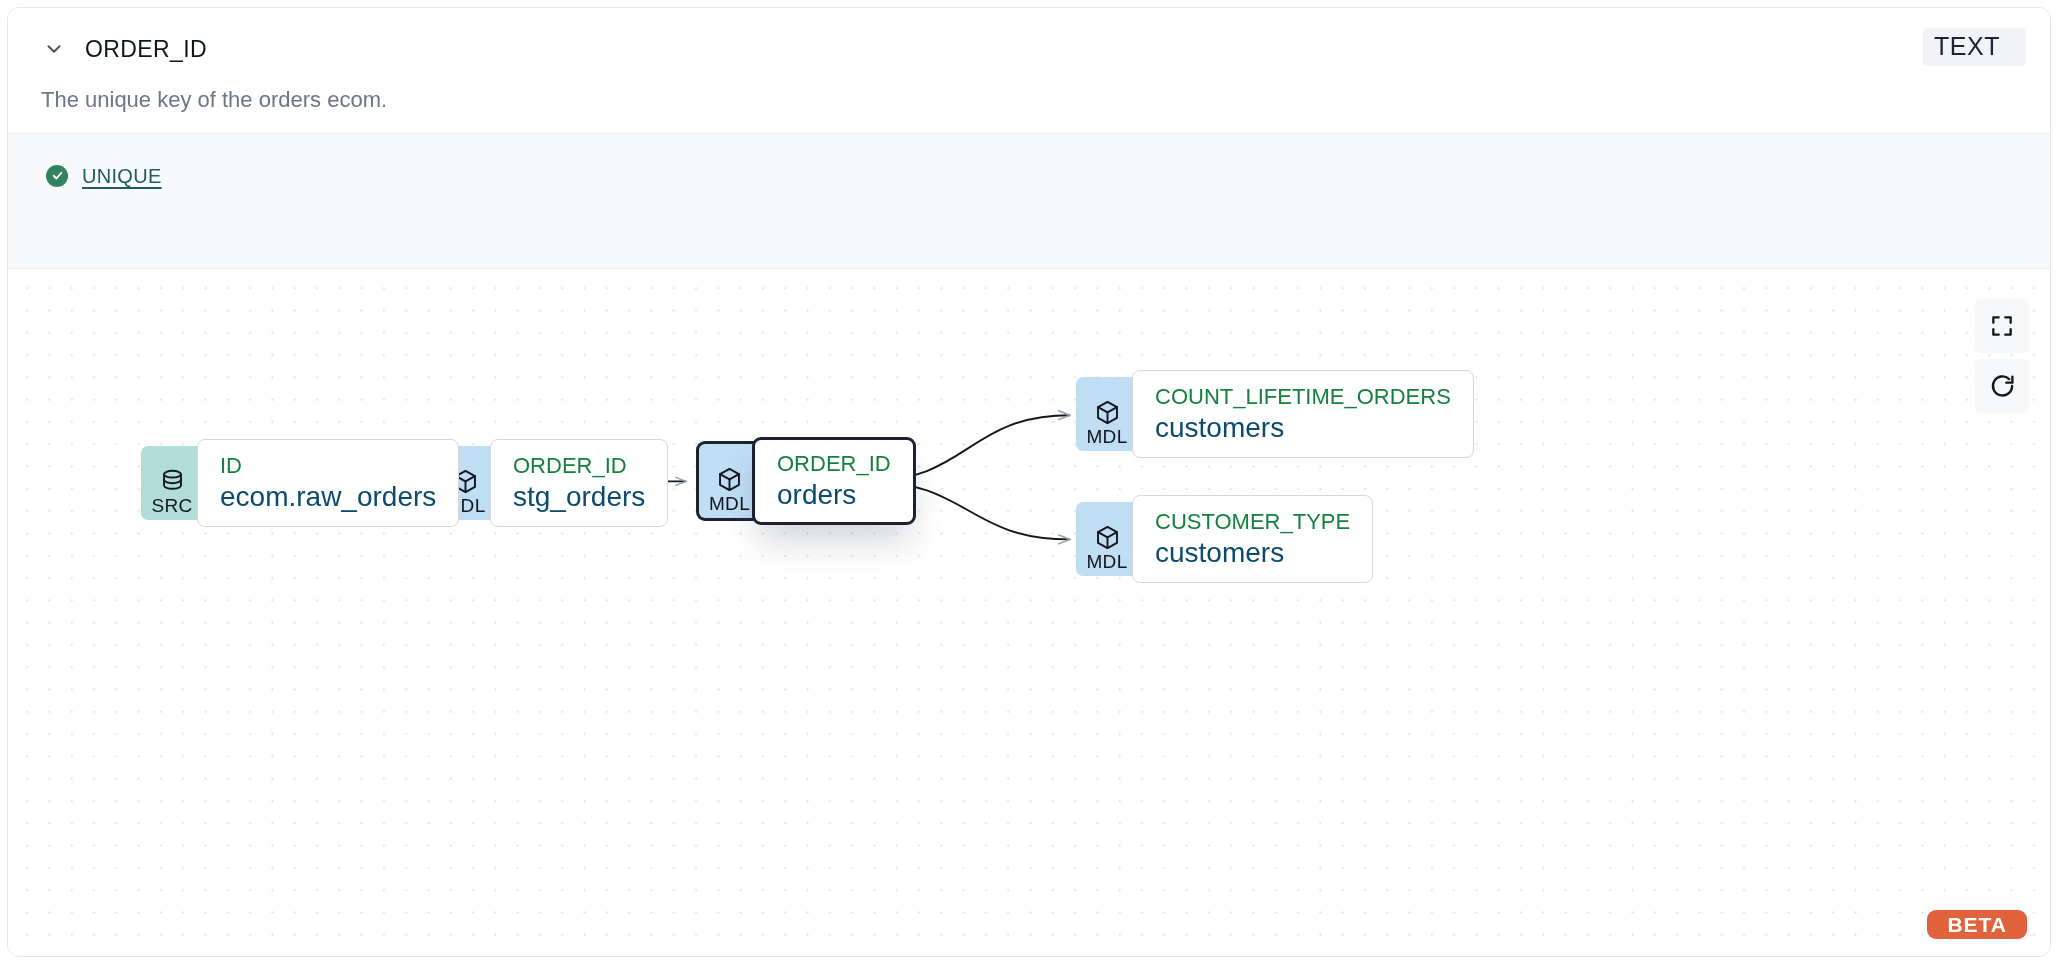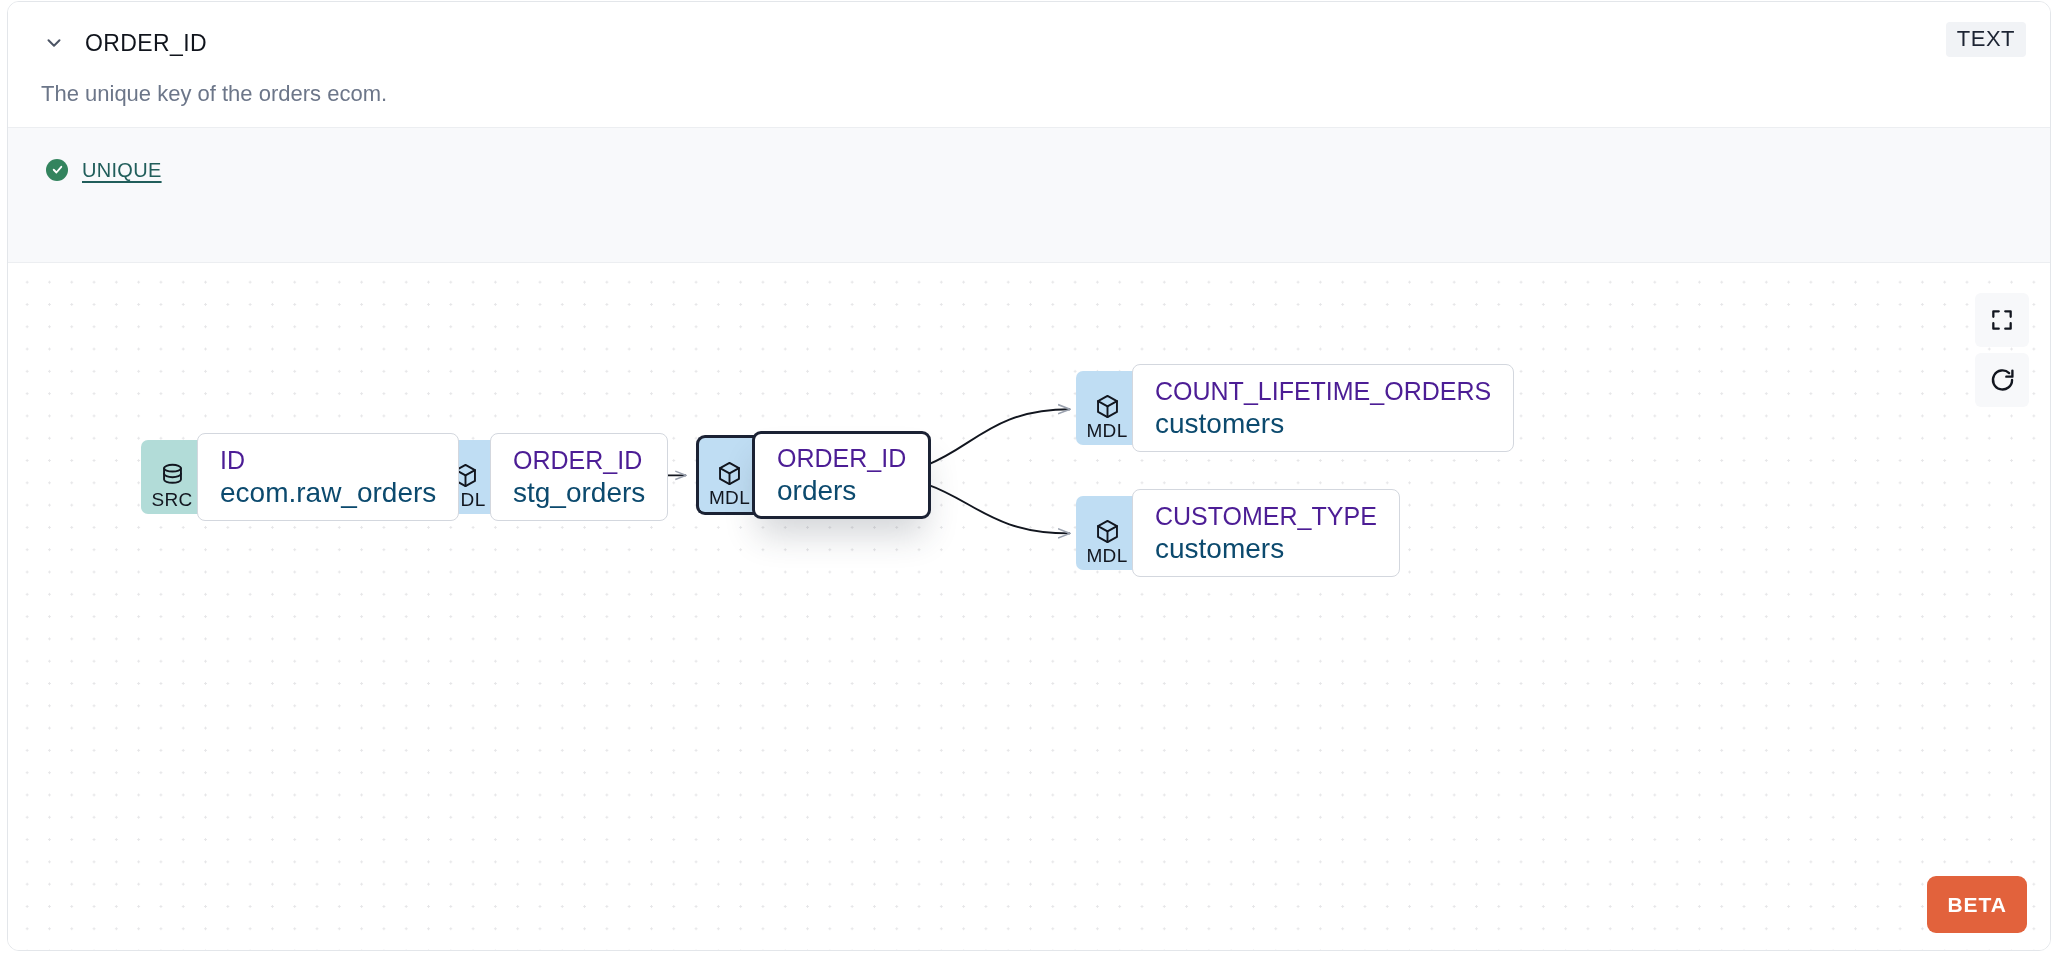--- a/index.html
+++ b/index.html
@@ -9,21 +9,21 @@
     height: 964px;
     background: #ffffff;
     font-family: "Liberation Sans", sans-serif;
     overflow: hidden;
   }
 
   
   .card {
     position: absolute;
     left: 7px;
-    top: 1px;
+    top: 7px;
     width: 2044px;
     height: 950px;
     background: #ffffff;
     border: 1px solid #E3E6EA;
     border-radius: 12px;
     overflow: hidden;
     display: flex;
     flex-direction: column;
   }
 
@@ -63,23 +63,23 @@
     font-weight: 400;
     line-height: 1;
   }
 
   .type-badge {
     position: absolute;
     right: 24px;
     top: 20px;
     background: #F1F3F6;
     color: #1D2433;
-    font-size: 22px;
+    font-size: 25px;
     letter-spacing: 0.5px;
-    padding: 6px 11px 7px 11px;
+    padding: 6px 26px 7px 11px;
     border-radius: 4px;
     line-height: 1;
   }
 
   .description {
     padding-left: 33px;
     margin-top: 21px;
     font-size: 22px;
     color: #6C7689;
     line-height: 1.2;
@@ -188,22 +188,22 @@
     padding: 12px 22px 12px 22px;
     display: flex;
     flex-direction: column;
     justify-content: center;
     gap: 3px;
     position: relative;
     z-index: 2;
   }
 
   .node-name {
-    font-size: 25px;
-    color: #4c1d95;
+    font-size: 22px;
+    color: #15803d;
     line-height: 1.12;
     white-space: nowrap;
   }
 
   .node-sub {
     font-size: 28px;
     color: #0c4a6e;
     line-height: 1.12;
     white-space: nowrap;
   }
@@ -252,21 +252,21 @@
   
   .beta-badge {
     position: absolute;
     right: 23px;
     bottom: 17px;
     background: #E2623C;
     color: #ffffff;
     font-size: 21px;
     font-weight: bold;
     letter-spacing: 1px;
-    padding: 18px 20px;
+    padding: 4px 20px;
     border-radius: 9px;
     line-height: 1;
     z-index: 20;
     cursor: pointer;
   }
 </style>
 </head>
 <body>
 
 <div class="card">

